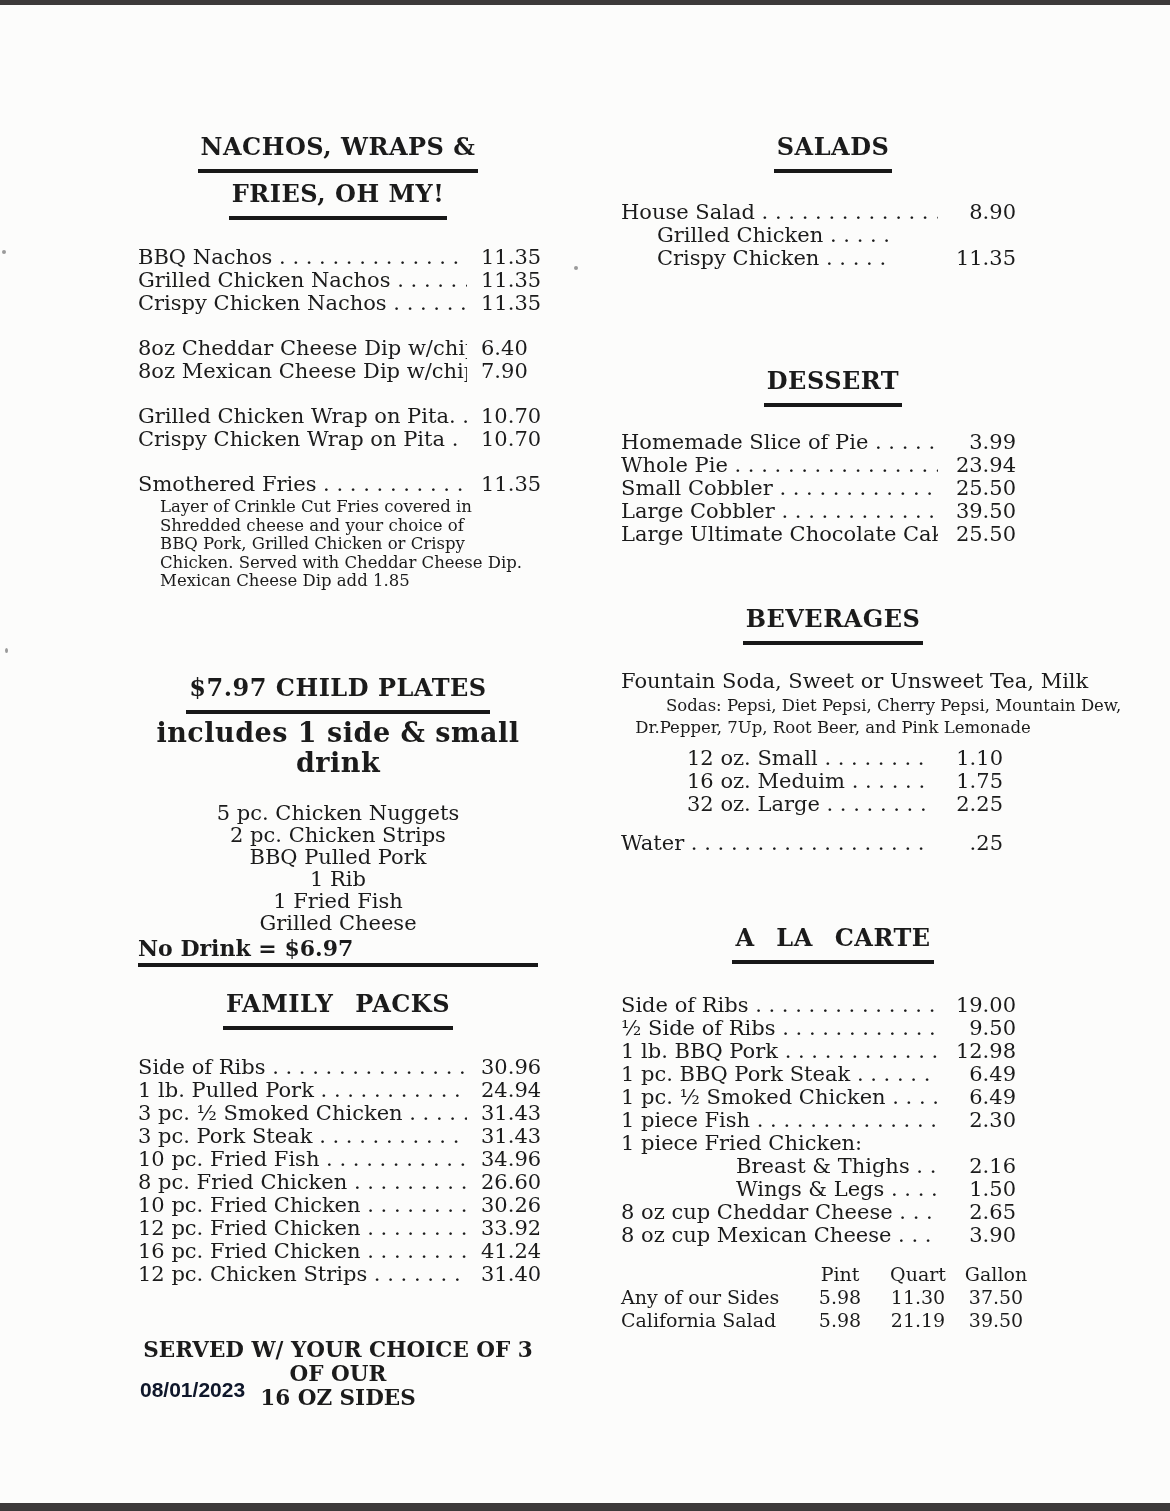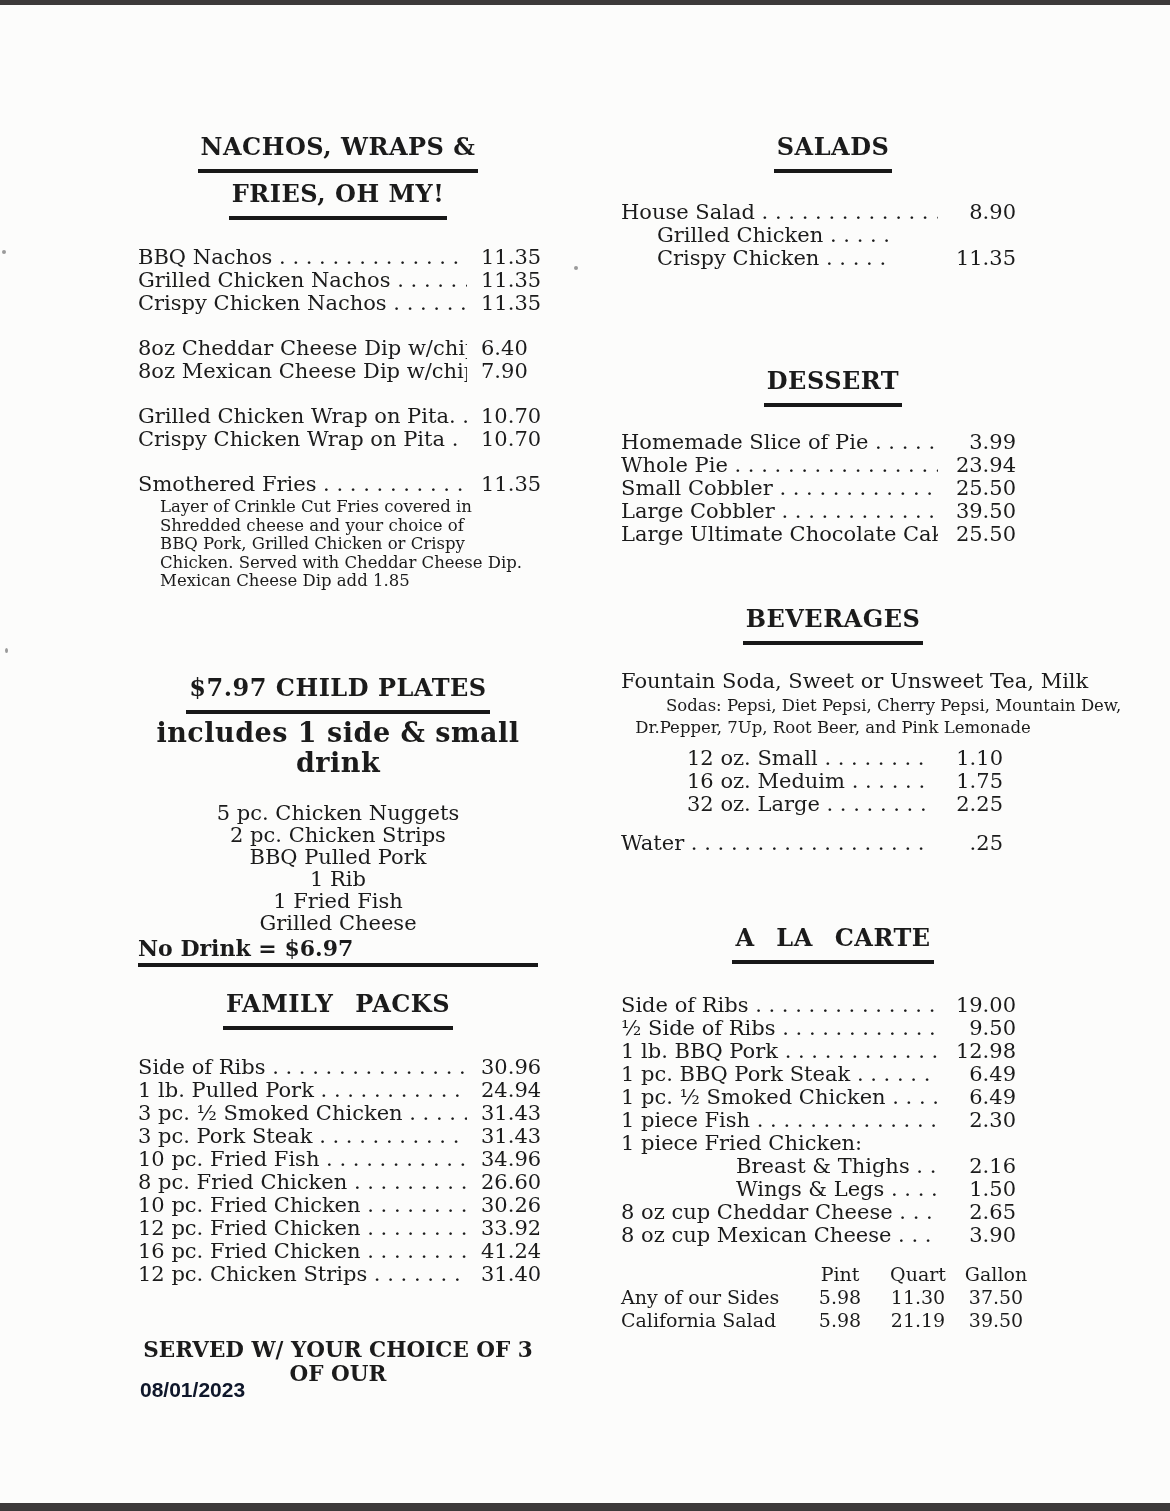--- a/index.html
+++ b/index.html
@@ -209,20 +209,21 @@
           <span class="pr">41.24</span>
         </div>
 
         <div class="row">
           <span class="nm">12 pc. Chicken Strips . . . . . . . . . . .</span>
           <span class="pr">31.40</span>
         </div>
       </div>
     <div class="footnote">
       <div>SERVED W/ YOUR CHOICE OF 3 OF OUR</div>
+      <div>16 OZ SIDES</div>
     </div>
   </div>
 
 </div>
 
 <div class="col" id="col-right">
 
   <div class="sec" id="salads">
     <div class="sec-title"><span class="u">SALADS</span></div>
     <div class="items">

